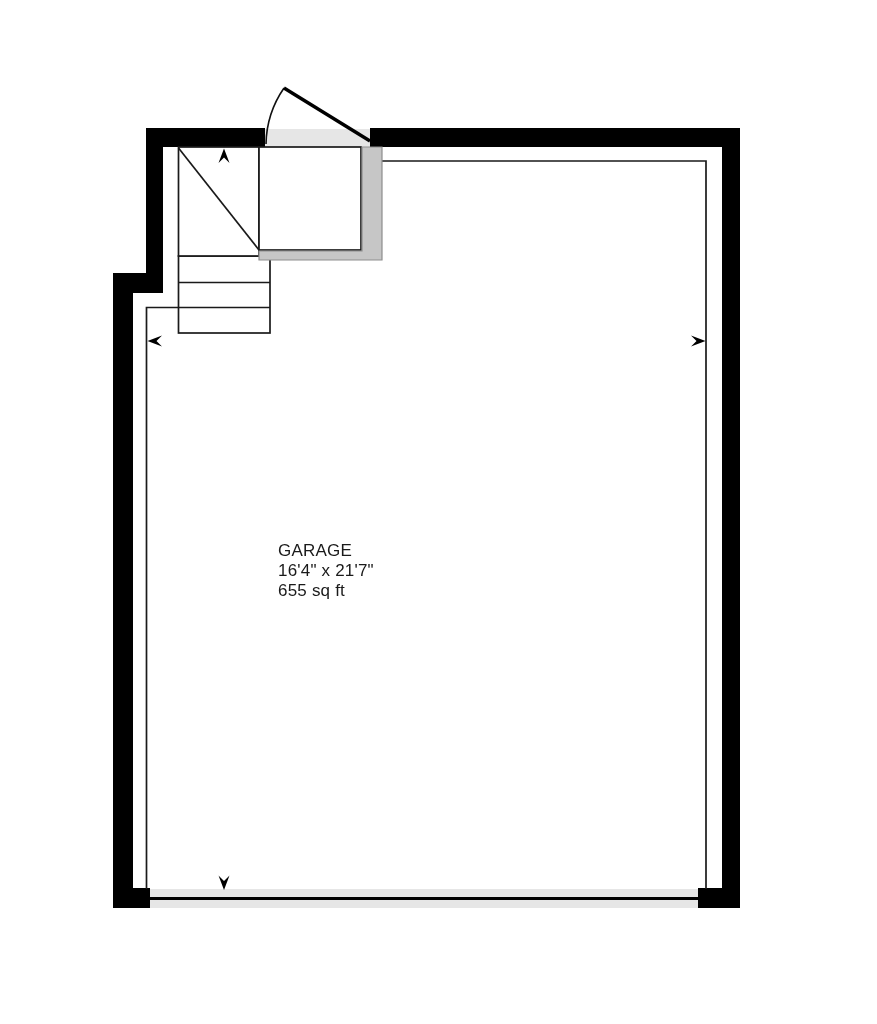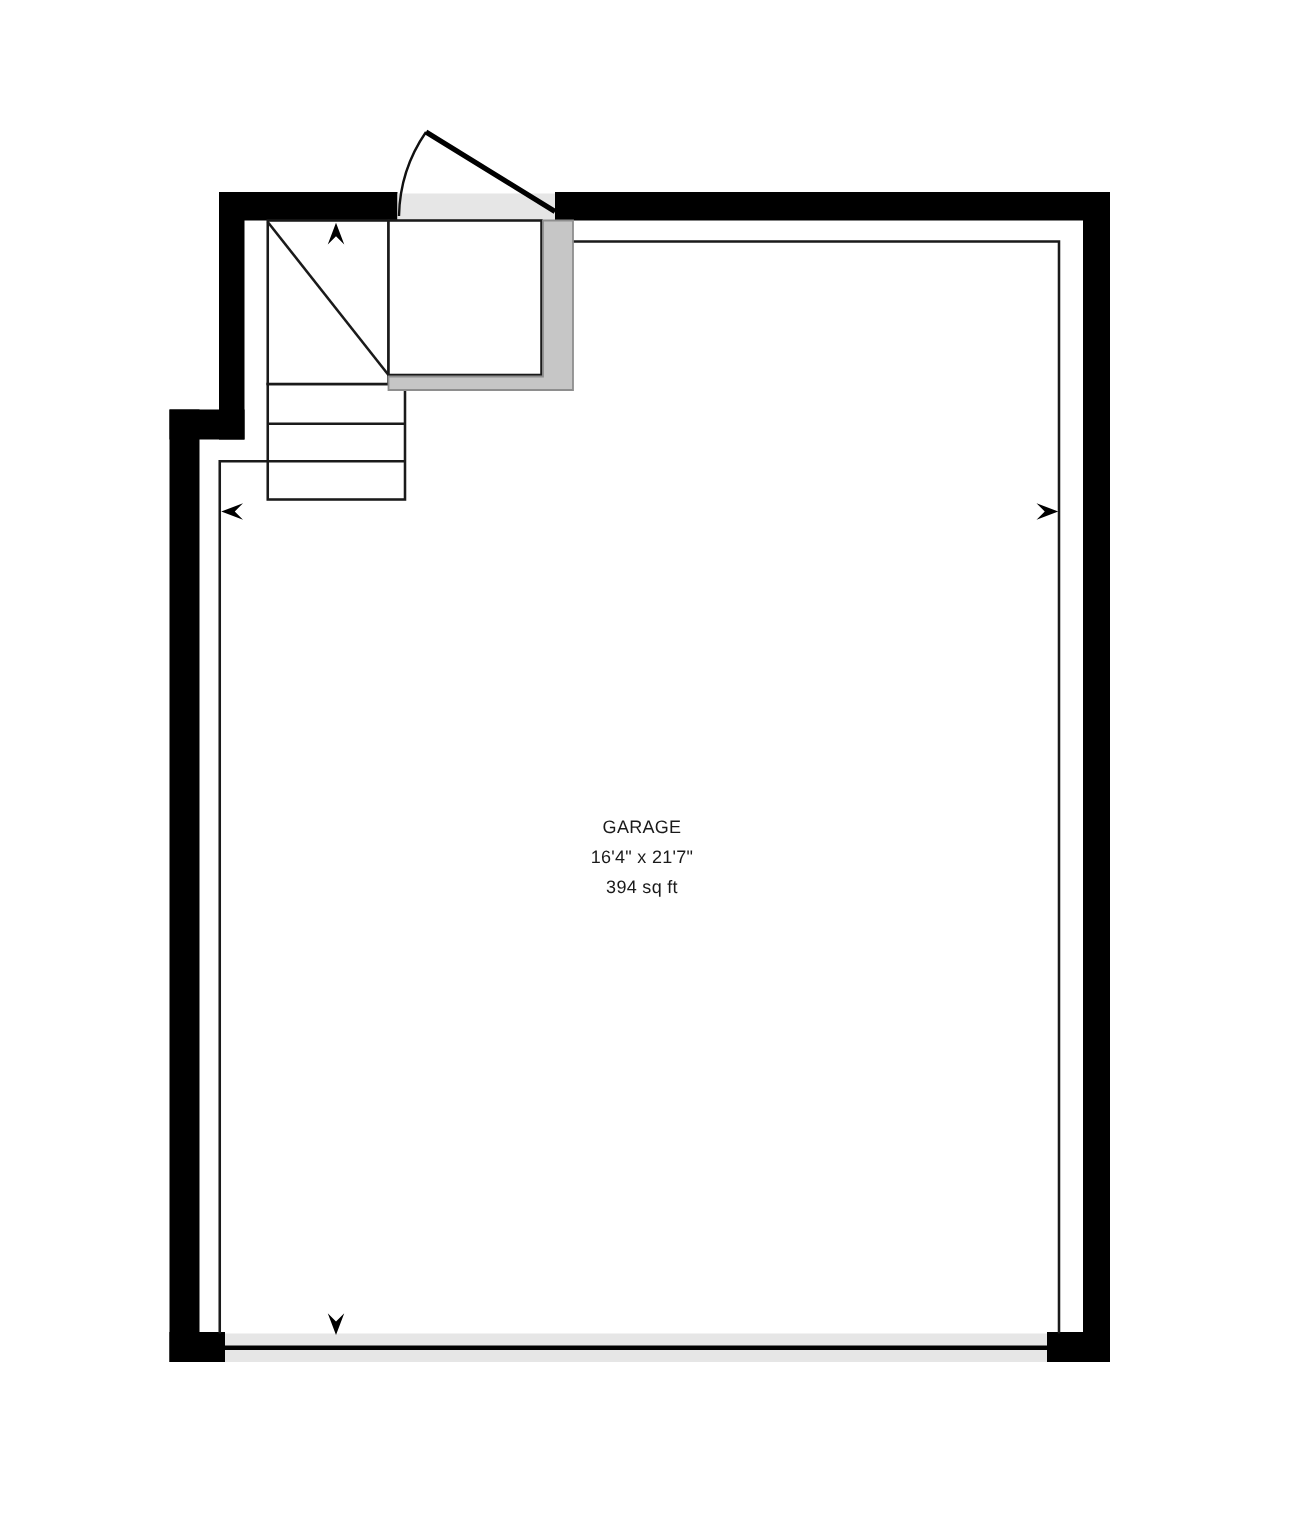--- a/index.html
+++ b/index.html
@@ -16,22 +16,22 @@
   .thin-fill{stroke:var(--line,#1a1a1a);stroke-width:1.7;fill:#ffffff;}
   .gray-fill{fill:var(--light_gray,#e6e6e6);}
   .guard{fill:var(--guard_fill,#c6c6c6);stroke:var(--guard_outline,#8e8e8e);stroke-width:1.2;}
   .door-leaf{stroke:#000000;stroke-width:3.4;fill:none;stroke-linecap:butt;}
   .door-arc{stroke:#111111;stroke-width:1.6;fill:none;}
   .dart{fill:#000000;}
   .gdoor-line{stroke:#000000;stroke-width:3;}
 
   .room-label{
     position:absolute;left:278px;top:541px;width:300px;
-    text-align:center;color:var(--text,#1a1a1a);
-    font-size:12px;line-height:20px;letter-spacing:0.2px;
+    color:var(--text,#1a1a1a);
+    font-size:17px;line-height:20px;letter-spacing:0.2px;
   }
   .room-label span{display:block;}
 </style>
 </head>
 <body>
 
 <div class="plan-wrap">
   <svg width="877" height="1024" viewBox="0 0 877 1024">
 
     <g>
@@ -77,15 +77,15 @@
       <path class="dart" d="M224,148.5 L229.5,163 L224,157.5 L218.5,163 Z"></path>
       <path class="dart" d="M147.5,341 L162,335.5 L156.5,341 L162,346.5 Z"></path>
       <path class="dart" d="M705.5,341 L691,335.5 L696.5,341 L691,346.5 Z"></path>
       <path class="dart" d="M224,890 L229.5,875.5 L224,881 L218.5,875.5 Z"></path>
     </g>
   </svg>
 
   <div class="room-label">
     <span>GARAGE</span>
     <span>16'4" x 21'7"</span>
-    <span>394 sq ft</span>
+    <span>655 sq ft</span>
   </div>
 </div>
 
 </body></html>

